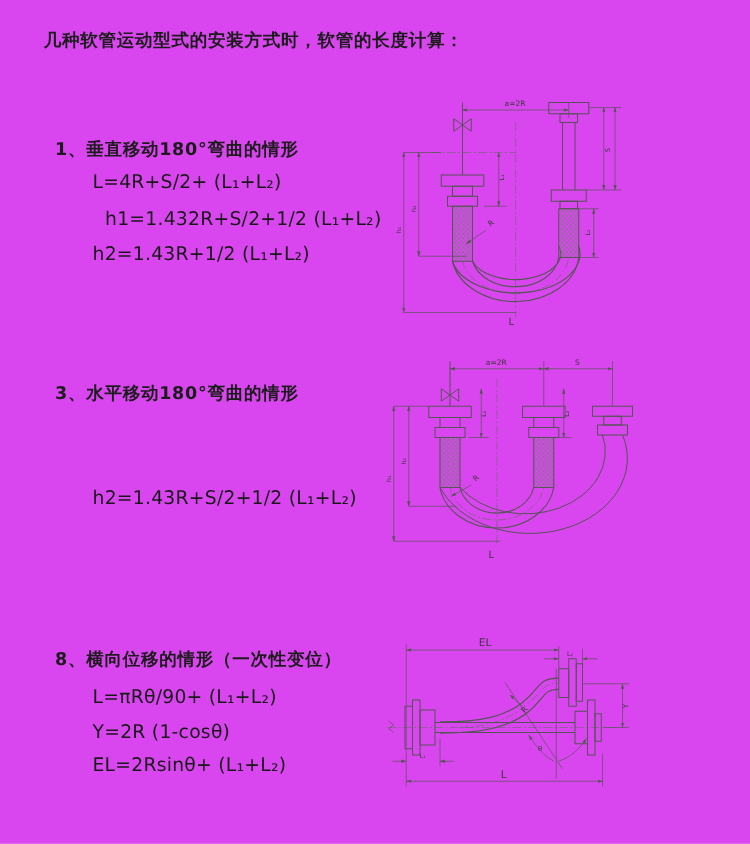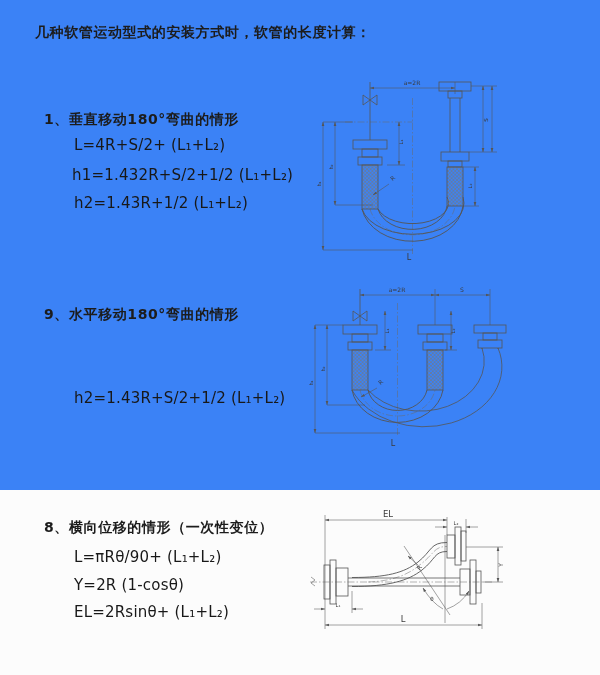--- a/index.html
+++ b/index.html
@@ -1,20 +1,20 @@
 <!DOCTYPE html>
 <html><head>
 <meta charset="utf-8">
 <style>
   html,body{margin:0;padding:0;}
   body{
     width:600px;height:675px;background:#fcfcfc;position:relative;overflow:hidden;
     font-family:"DejaVu Sans","Liberation Sans",sans-serif;
   }
-  .page{position:absolute;left:0;top:0;width:600px;height:490px;background:#3b82f6;}
+  .page{position:absolute;left:0;top:0;width:600px;height:675px;background:#d946ef;}
   .title{
     position:absolute;left:35px;top:24px;font-size:14px;font-weight:bold;
     color:#1c1c1c;letter-spacing:.6px;white-space:nowrap;
   }
   .heading{
     position:absolute;font-size:14px;font-weight:bold;color:#1c1c1c;
     letter-spacing:.6px;white-space:nowrap;text-align:right;
   }
   .formula{
     position:absolute;font-size:15px;color:#181818;letter-spacing:.2px;white-space:nowrap;
@@ -29,24 +29,24 @@
 </style>
 </head>
 <body>
 
 <div class="page">
 
   <div class="title">几种软管运动型式的安装方式时，软管的长度计算：</div>
 
   <div class="heading" style="left:44px;top:111px">1、垂直移动180°弯曲的情形</div>
   <div class="formula" style="left:74px;top:136px">L=4R+S/2+ (L₁+L₂)</div>
-  <div class="formula" style="left:72px;top:166px">h1=1.432R+S/2+1/2 (L₁+L₂)</div>
+  <div class="formula" style="left:84px;top:166px">h1=1.432R+S/2+1/2 (L₁+L₂)</div>
   <div class="formula" style="left:74px;top:194px">h2=1.43R+1/2 (L₁+L₂)</div>
 
-  <div class="heading" style="left:44px;top:306px">9、水平移动180°弯曲的情形</div>
+  <div class="heading" style="left:44px;top:306px">3、水平移动180°弯曲的情形</div>
   <div class="formula" style="left:74px;top:389px">h2=1.43R+S/2+1/2 (L₁+L₂)</div>
 
   <div class="heading" style="left:44px;top:519px">8、横向位移的情形（一次性变位）</div>
   <div class="formula" style="left:74px;top:548px">L=πRθ/90+ (L₁+L₂)</div>
   <div class="formula" style="left:74px;top:576px">Y=2R (1-cosθ)</div>
   <div class="formula" style="left:74px;top:603px">EL=2Rsinθ+ (L₁+L₂)</div>
 
   <svg class="diag" style="left:313px;top:72px" width="215" height="190" viewBox="0 0 215 190">
     <defs>
       <marker id="ar1" viewBox="0 0 10 10" refX="9" refY="5" markerWidth="8" markerHeight="8" orient="auto-start-reverse">

